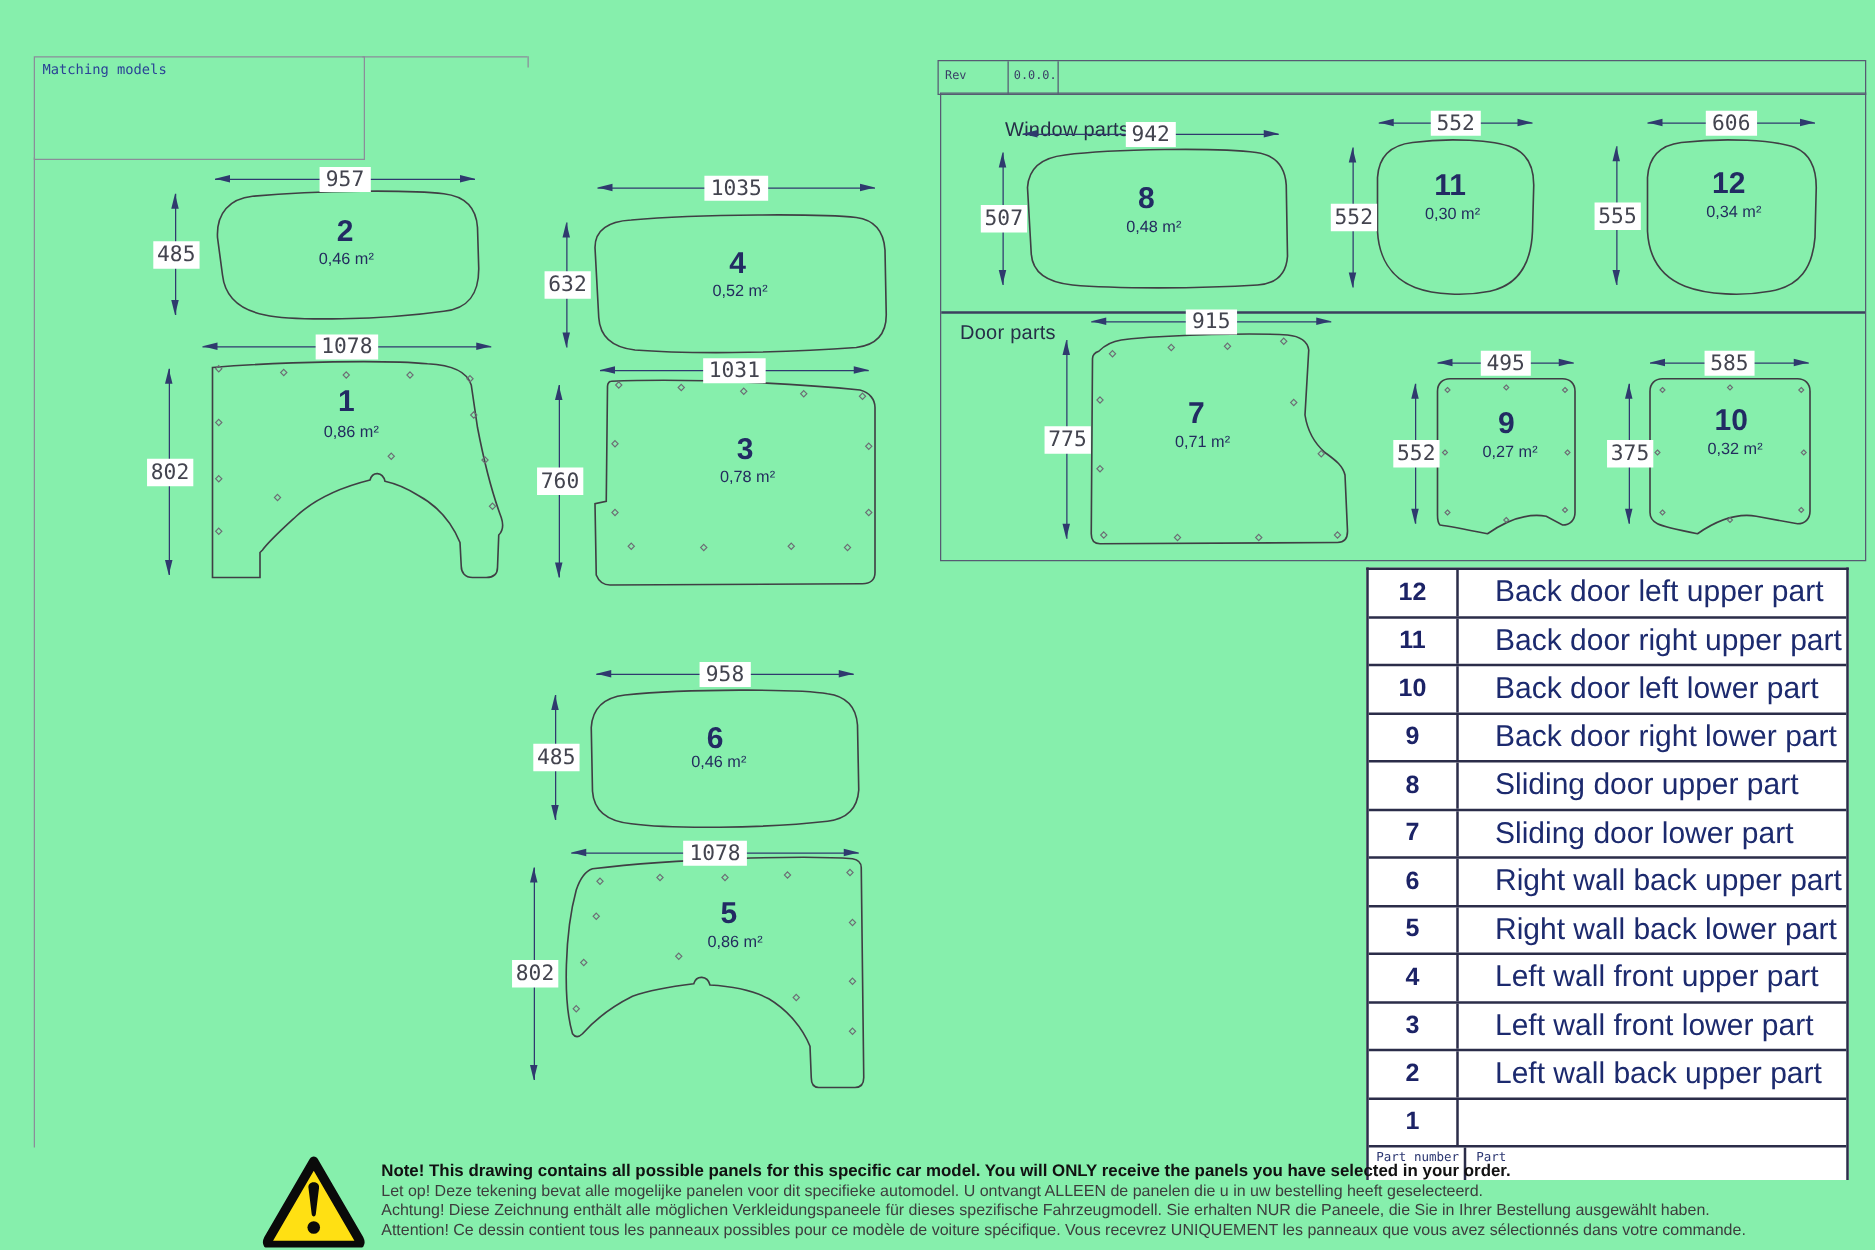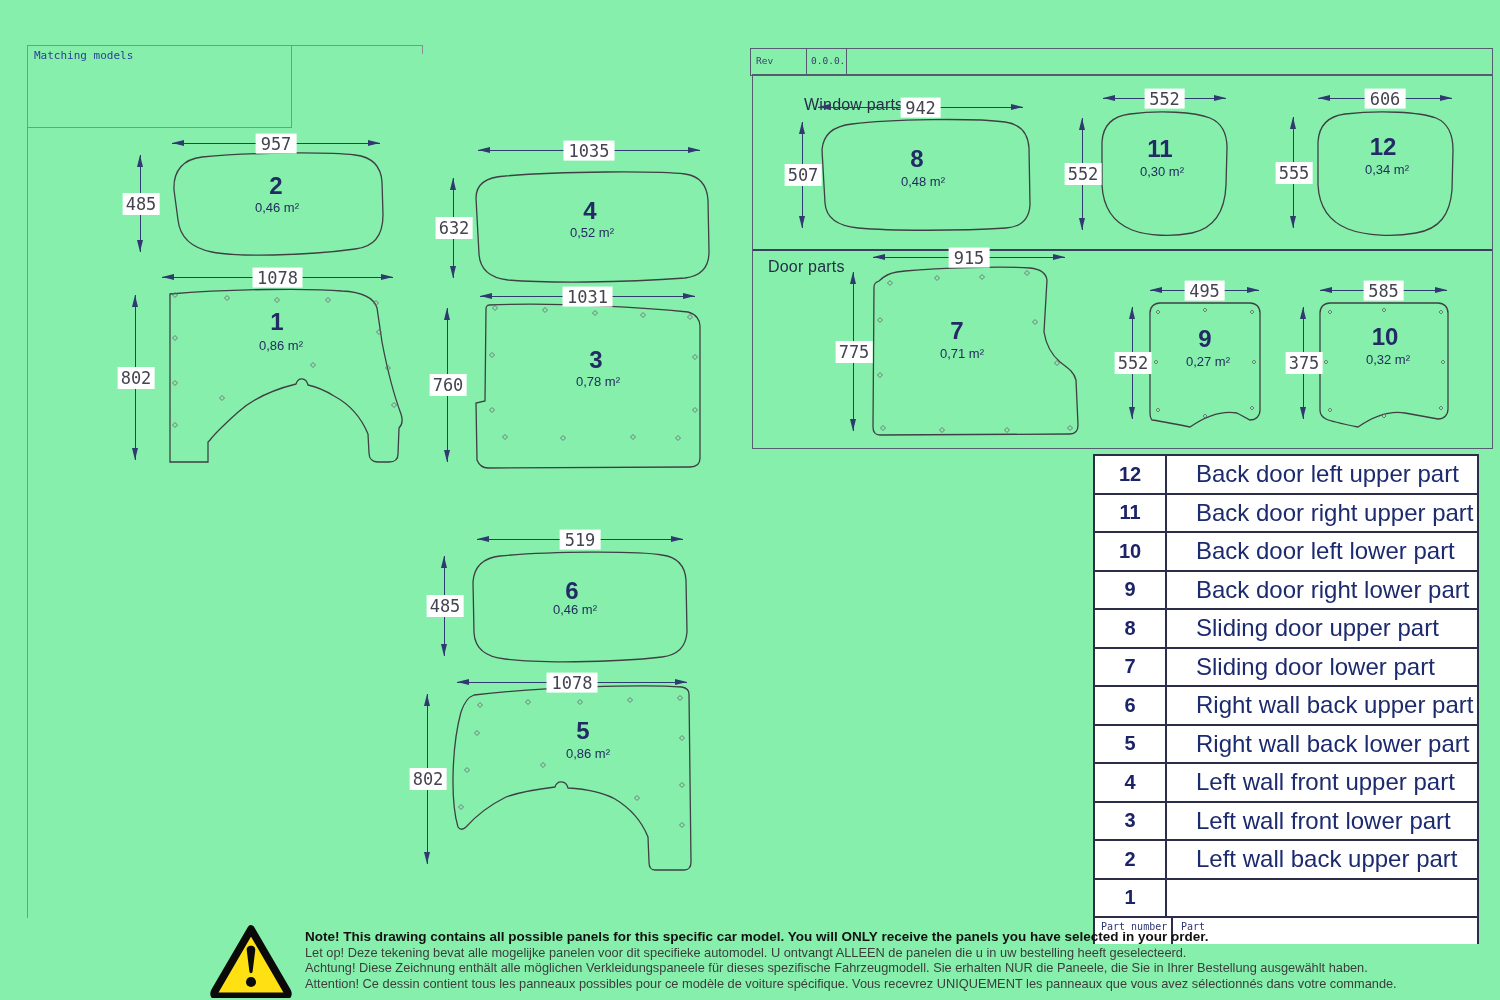--- a/index.html
+++ b/index.html
@@ -198,21 +198,21 @@
   <div class="dimh" style="left:162px;top:277px;width:231px;">
       <span class="dlab">1078</span>
     </div>
   <div class="dimh" style="left:478px;top:150px;width:222px;">
       <span class="dlab">1035</span>
     </div>
   <div class="dimh" style="left:480px;top:296px;width:215px;">
       <span class="dlab">1031</span>
     </div>
   <div class="dimh" style="left:477px;top:539px;width:206px;">
-      <span class="dlab">519</span>
+      <span class="dlab">958</span>
     </div>
   <div class="dimh" style="left:457px;top:682px;width:230px;">
       <span class="dlab">1078</span>
     </div>
   <div class="dimh" style="left:818px;top:107px;width:205px;">
       <span class="dlab">942</span>
     </div>
   <div class="dimh" style="left:1103px;top:98px;width:123px;">
       <span class="dlab">552</span>
     </div>

